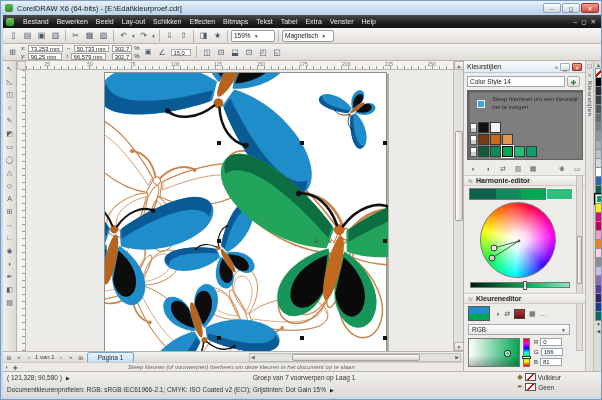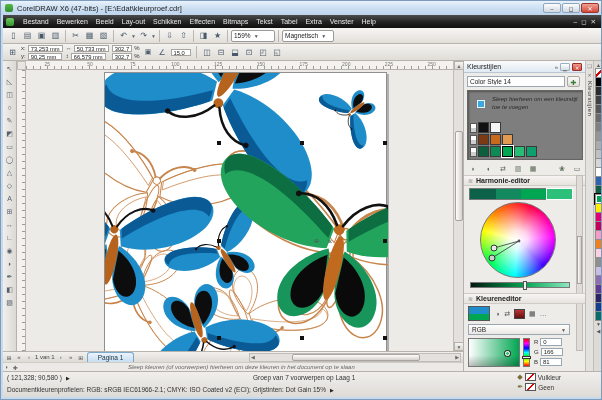--- a/index.html
+++ b/index.html
@@ -125,21 +125,21 @@
   .fb-ico{font-size:7px;color:#7a6a3a;line-height:8px;}
   .fb-none{width:11px;height:8px;border:1px solid #555;background:linear-gradient(135deg,#fff 42%,#d00 42%,#d00 58%,#fff 58%);}
 </style>
 </head>
 <body>
 
 <div id="app">
 
   <div id="titlebar">
     <div id="app-icon"></div>
-    <span>CorelDRAW X6 (47-bits) - [E:\Edat\kleurproef.cdr]</span>
+    <span>CorelDRAW X6 (64-bits) - [E:\Edat\kleurproef.cdr]</span>
     <div id="win-controls">
       <span class="win-btn">‒</span>
       <span class="win-btn">◻</span>
       <span class="win-btn close">✕</span>
     </div>
   </div>
 
   <div id="menubar">
     <div id="menu-icon"></div>
     <span id="menu-items" style="display:flex">

